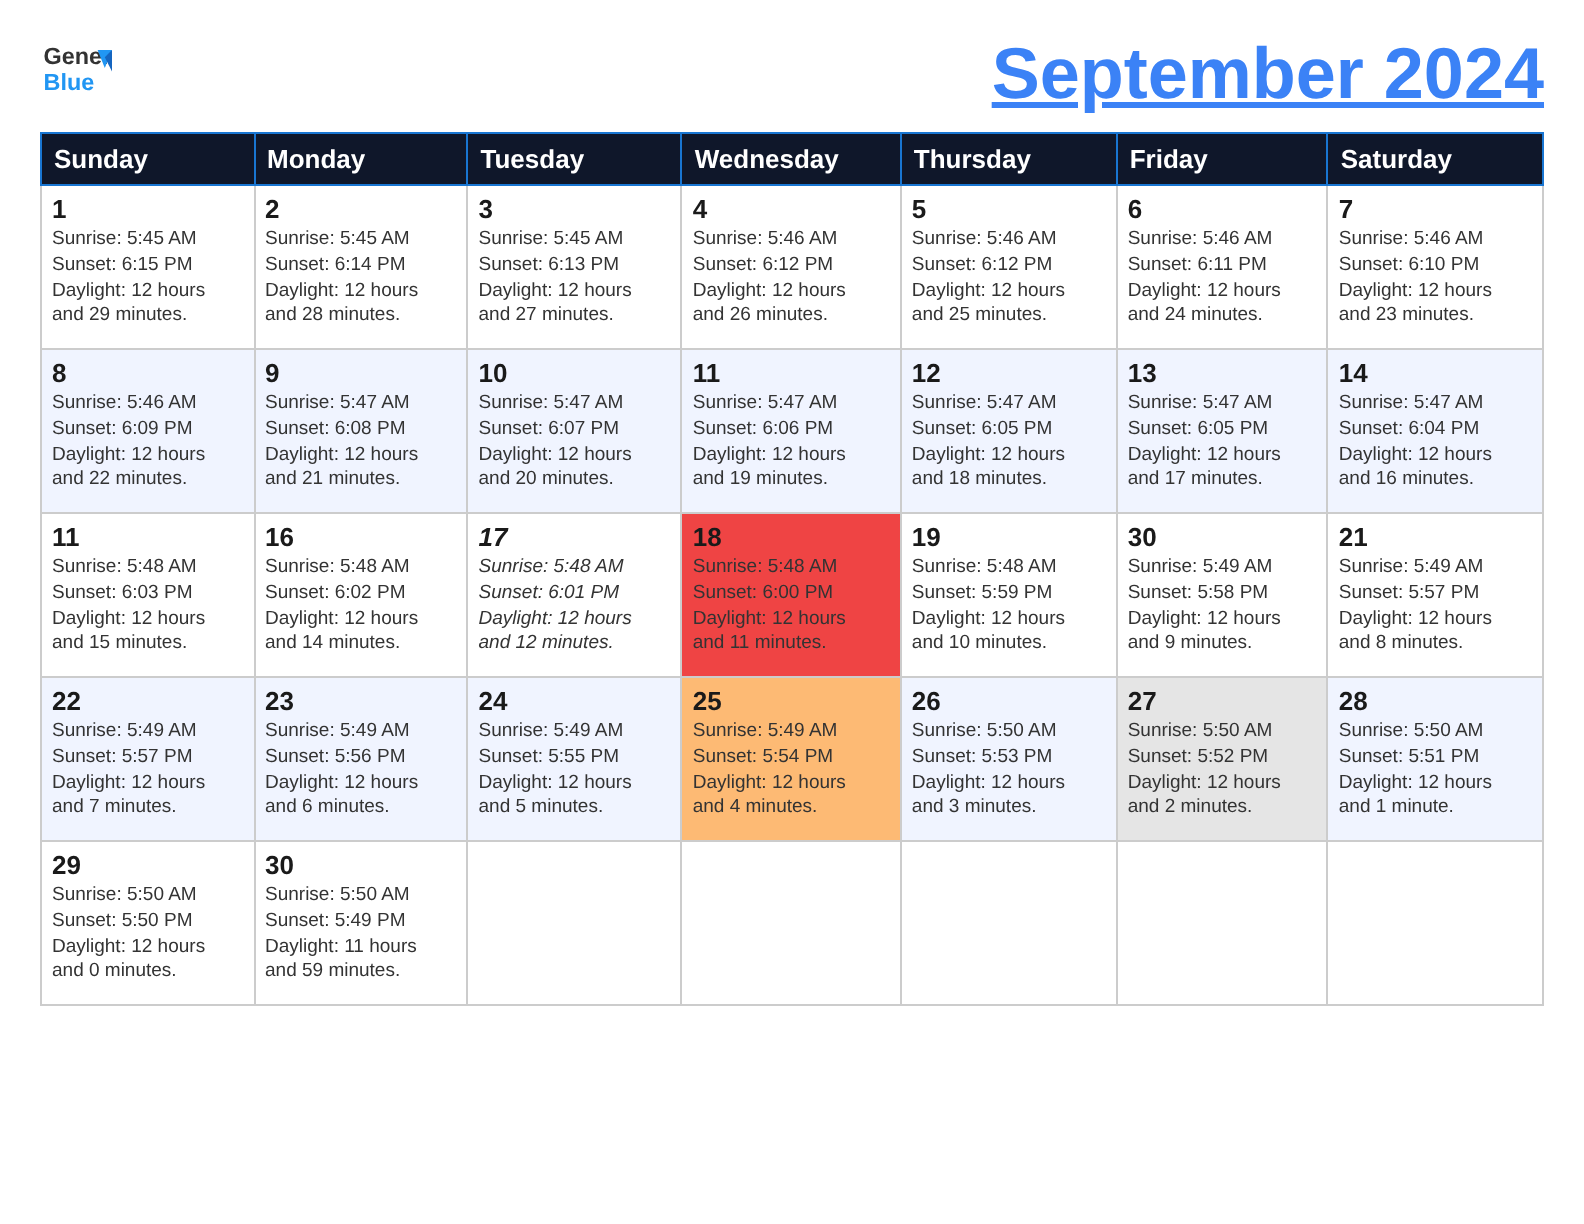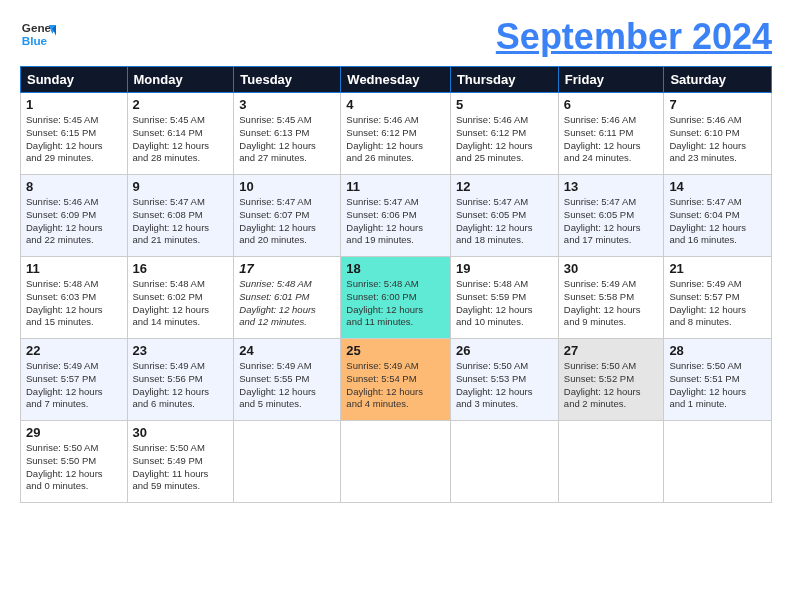--- a/index.html
+++ b/index.html
@@ -231,21 +231,21 @@
 Daylight: 12 hours
 and 14 minutes.</div>
           </td>
           <td style="background: rgb(255, 255, 255); font-style: italic;">
             <div class="day-number">17</div>
             <div class="day-info" style="white-space: pre-line;">Sunrise: 5:48 AM
 Sunset: 6:01 PM
 Daylight: 12 hours
 and 12 minutes.</div>
           </td>
-          <td style="background: #5eead4;">
+          <td style="background: #ef4444;">
             <div class="day-number">18</div>
             <div class="day-info" style="white-space: pre-line;">Sunrise: 5:48 AM
 Sunset: 6:00 PM
 Daylight: 12 hours
 and 11 minutes.</div>
           </td>
           <td style="background: rgb(255, 255, 255);">
             <div class="day-number">19</div>
             <div class="day-info" style="white-space: pre-line;">Sunrise: 5:48 AM
 Sunset: 5:59 PM

